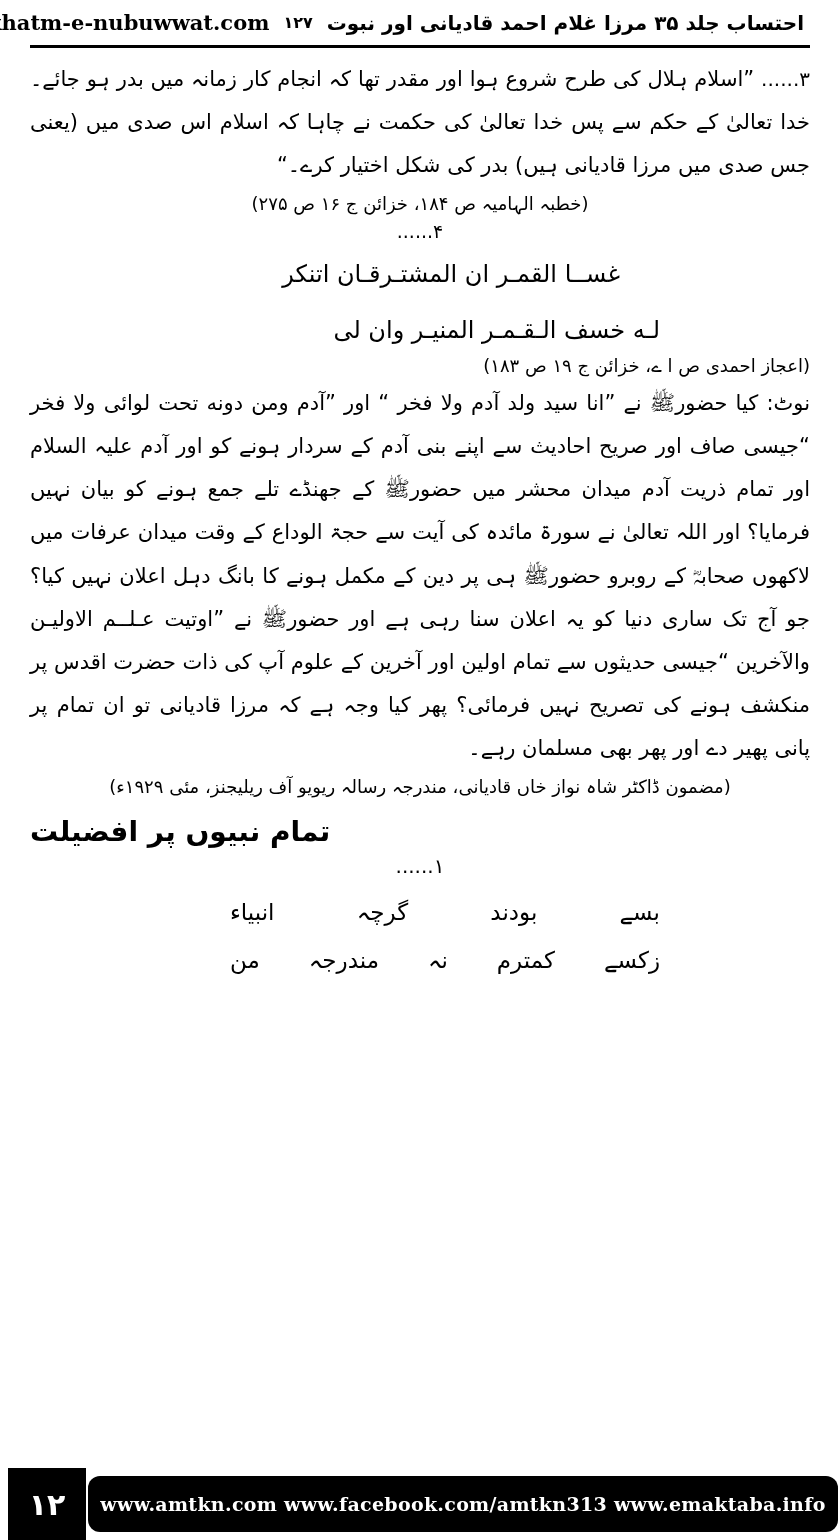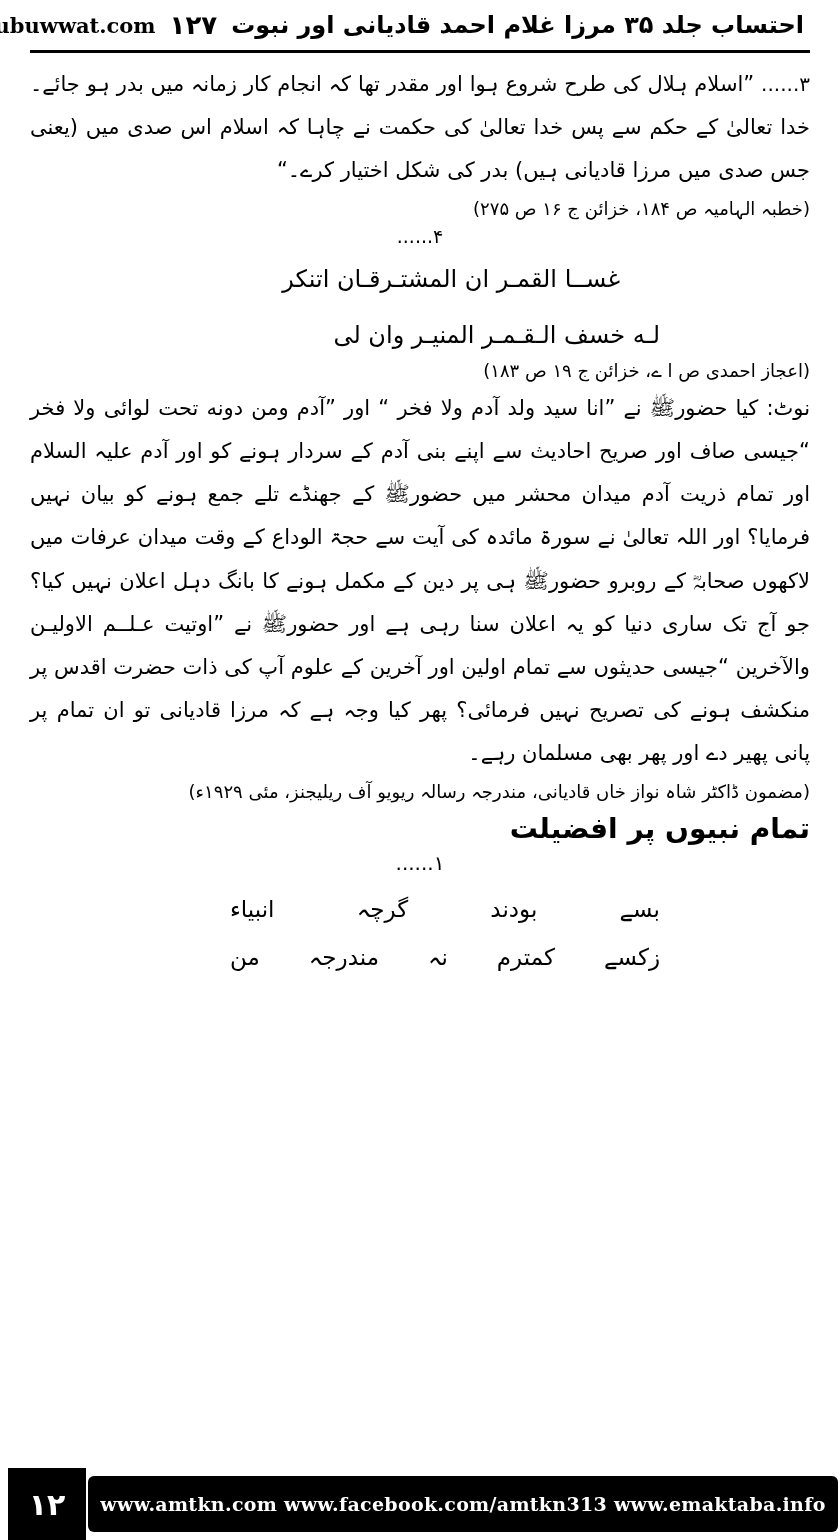--- a/index.html
+++ b/index.html
@@ -27,28 +27,28 @@
   
   .header {
     display: flex;
     align-items: center;
     justify-content: space-between;
     padding: 10px 6px 6px 6px;
     direction: rtl;
   }
   .header-right {
     font-family: "DejaVu Sans", sans-serif;
-    font-size: 24px;
+    font-size: 20px;
     font-weight: bold;
     direction: rtl;
     white-space: nowrap;
   }
   .header-center {
     font-family: "DejaVu Sans", sans-serif;
-    font-size: 26px;
+    font-size: 16px;
     font-weight: bold;
     padding: 0 14px;
   }
   .header-left {
     font-family: "DejaVu Serif", serif;
     font-size: 21px;
     font-weight: bold;
     direction: ltr;
     white-space: nowrap;
   }
@@ -81,21 +81,21 @@
     text-align: right;
   }
   .centerline {
     text-align: center;
     direction: rtl;
   }
   .rightline {
     direction: rtl;
   }
   .leftline {
-    text-align: right;
+    text-align: center;
     direction: rtl;
   }
 
   .verse {
     font-size: 24px;
     line-height: 1.9;
     letter-spacing: 2px;
     direction: rtl;
     margin: 10px 0 2px 0;
   }
@@ -103,22 +103,22 @@
   .verse.l2 { padding-right: 190px; }
 
   .ref {
     font-size: 18px;
     direction: rtl;
     margin: 2px 0 6px 0;
   }
 
   .section-title {
     font-size: 28px;
-    text-align: right;
-    margin: 10px 0 6px 0;
+    text-align: left;
+    margin: 18px 0 6px 0;
     direction: rtl;
   }
 
   .poem {
     font-size: 23px;
     line-height: 2.1;
     direction: rtl;
     letter-spacing: 1px;
     margin-top: 10px;
   }
@@ -159,21 +159,21 @@
     background: #000;
     color: #fff;
     display: flex;
     align-items: center;
     justify-content: center;
     font-family: "DejaVu Serif", serif;
     font-size: 19px;
     font-weight: bold;
     letter-spacing: 0.3px;
     margin: 8px 10px 8px 2px;
-    border-radius: 6px;
+    border-radius: 12px;
   }
 </style>
 </head>
 <body>
 
 <div class="page">
 
   <div class="header">
     <div class="header-right">احتساب جلد ۳۵ مرزا غلام احمد قادیانی اور نبوت</div>
     <div class="header-center">۱۲۷</div>

